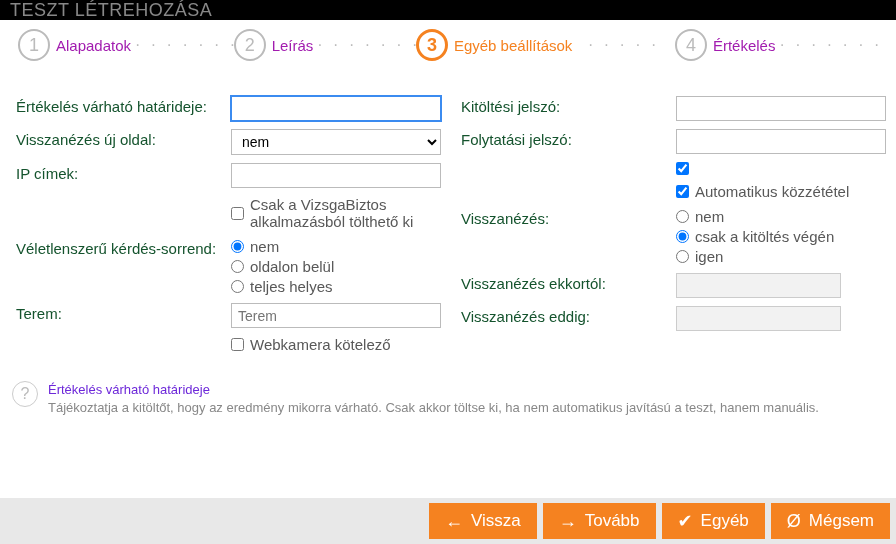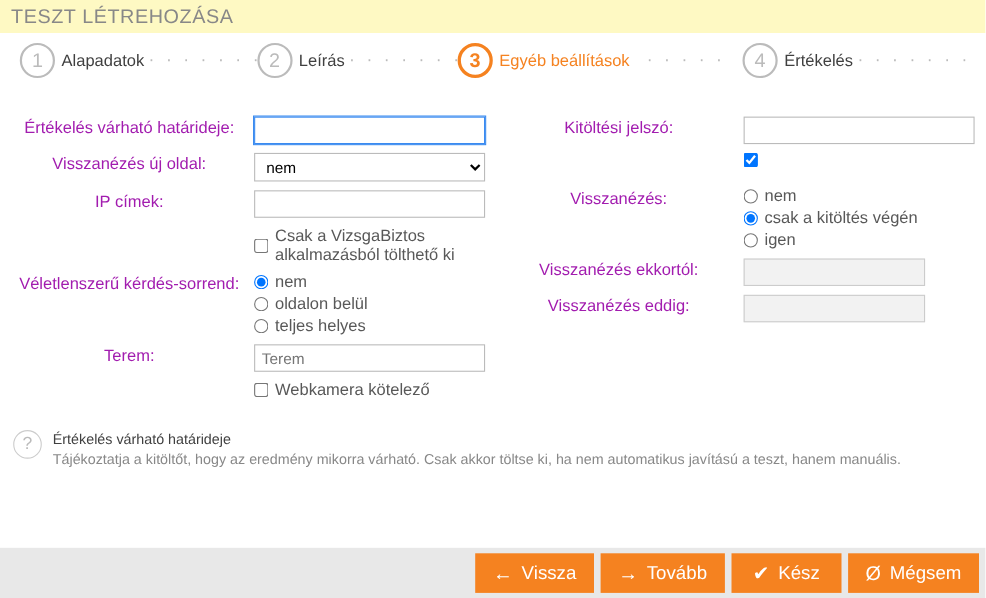--- a/index.html
+++ b/index.html
@@ -1,20 +1,20 @@
 <!DOCTYPE html>
 <html><head>
 <meta charset="utf-8">
 <style>
   * { box-sizing: border-box; margin: 0; padding: 0; font-family: "Segoe UI", Arial, sans-serif; }
   body { background: #fff; width: 896px; height: 544px; overflow: hidden; position: relative; }
 
   .header-bar {
-    background: #fef9c3;
-    height: 30px;
+    background: #000000;
+    height: 20px;
     display: flex;
     align-items: center;
     padding: 0 10px;
   }
   .header-title { color: #888; font-size: 18px; font-weight: 400; letter-spacing: 0.5px; }
 
   .stepper {
     display: flex;
     align-items: center;
     padding: 10px 18px;
@@ -22,41 +22,41 @@
   }
   .step { display: flex; align-items: center; }
   .step-circle {
     width: 32px; height: 32px;
     border: 2px solid #bbb;
     border-radius: 50%;
     display: flex; align-items: center; justify-content: center;
     font-size: 18px; color: #bbb; font-weight: 400;
     margin-right: 6px;
   }
-  .step-label { color: #404040; font-size: 15px; }
+  .step-label { color: #a21caf; font-size: 15px; }
   .step.active .step-circle { border-color: #f58220; color: #f58220; border-width: 3px; font-weight:600;}
   .step.active .step-label { color: #f58220; }
   .dots { flex: 1; color: #bbb; font-size: 16px; letter-spacing: 3px; text-align: center; padding: 0 4px; white-space: nowrap; overflow: hidden; }
 
   .form-area {
     display: flex;
     padding: 24px 16px 8px 16px;
     gap: 20px;
   }
   .col { flex: 1; }
   .row {
     display: flex;
     margin-bottom: 6px;
     align-items: flex-start;
   }
   .row-label {
     width: 215px;
-    text-align: center;
+    text-align: left;
     padding-right: 12px;
-    color: #a21caf;
+    color: #14532d;
     font-size: 15px;
     padding-top: 4px;
   }
   .row-body { flex: 1; display: flex; flex-direction: column; gap: 3px; padding-top: 2px;}
   .txt-input, .sel-input {
     width: 210px;
     height: 25px;
     border: 1px solid #bbb;
     padding: 2px 6px;
     font-size: 14px;
@@ -78,21 +78,21 @@
   }
   .help-icon-circle {
     width: 26px; height: 26px;
     border: 1px solid #ccc;
     border-radius: 50%;
     display:flex; align-items:center; justify-content:center;
     color:#bbb; font-size:16px;
     flex-shrink:0;
   }
   .help-text { font-size:13px; color:#888; line-height:1.4; }
-  .help-text .help-title { color:#404040; }
+  .help-text .help-title { color:#6d28d9; }
 
   .footer {
     position: absolute;
     bottom: 0; left: 0; right: 0;
     height: 46px;
     background: #e8e8e8;
     display: flex;
     justify-content: flex-end;
     align-items: center;
     padding: 0 6px;
@@ -218,31 +218,43 @@
 
   <div class="col">
 
     <div class="row">
       <div class="row-label">Kitöltési jelszó:</div>
       <div class="row-body">
           <input class="txt-input" style="">
         </div>
     </div>
 
+    <div class="row">
+      <div class="row-label">Folytatási jelszó:</div>
+      <div class="row-body">
+          <input class="txt-input" style="">
+        </div>
+    </div>
 
     <div class="row">
       <div class="row-label"></div>
       <div class="row-body">
         <label class="chk-line">
           <input type="checkbox" checked="" style="">
         </label>
       </div>
     </div>
     <div class="row">
       <div class="row-label"></div>
+      <div class="row-body">
+        <label class="chk-line">
+          <input type="checkbox" checked="" style="">
+          <span>Automatikus közzététel</span>
+        </label>
+      </div>
     </div>
 
     <div class="row" style="margin-top:4px">
       <div class="row-label">Visszanézés:</div>
       <div class="row-body">
         <label class="rad-line">
             <input type="radio" name="lb" style="">
             <span>nem</span>
           </label>
         <label class="rad-line">
@@ -286,19 +298,19 @@
   <button class="btn">
     <span class="btn-icon">←</span>
     <span>Vissza</span>
   </button>
   <button class="btn">
     <span class="btn-icon">→</span>
     <span>Tovább</span>
   </button>
   <button class="btn">
     <span class="btn-icon">✔</span>
-    <span>Kész</span>
+    <span>Egyéb</span>
   </button>
   <button class="btn">
     <span class="btn-icon">Ø</span>
       <span>Mégsem</span>
   </button>
 </div>
 
 </body></html>

